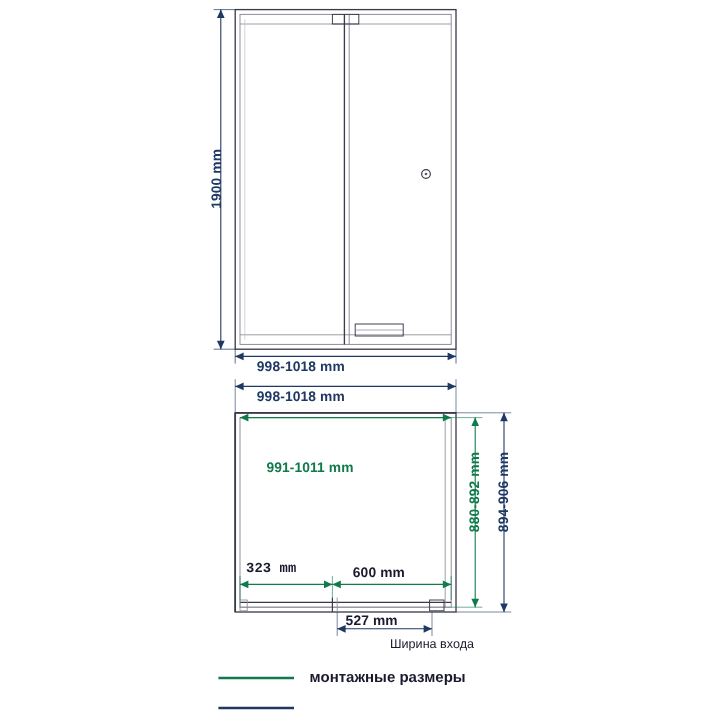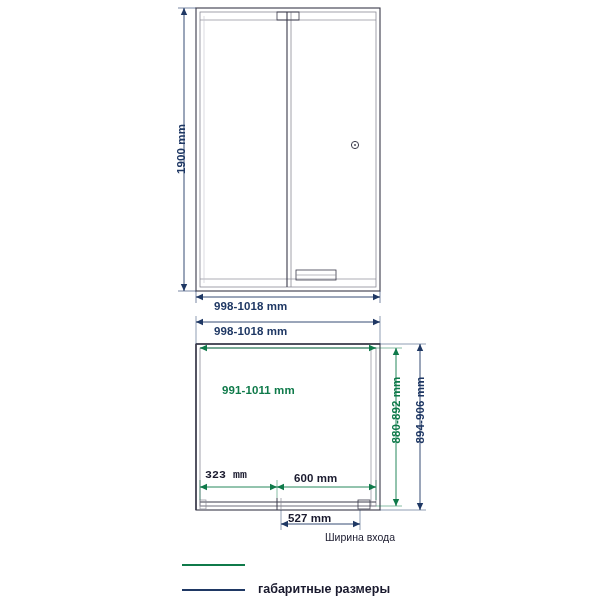--- a/index.html
+++ b/index.html
@@ -193,15 +193,15 @@
   <div class="lbl nav vert" style="left: 376px; top: 404px; width: 88px; text-align: center;">894-906 mm</div>
 
   <div class="lbl dark" style="left: 205px; top: 468px; font-family: Liberation Mono, monospace;">323 mm</div>
 
   <div class="lbl dark" style="left: 294px; top: 472px;">600 mm</div>
 
   <div class="lbl dark" style="left: 288px; top: 512px; text-align: right;">527 mm</div>
 
   <div class="small-cap" style="left: 282px; top: 531px; margin-left: 43px;">Ширина входа</div>
 
-  <div class="legend-lbl" style="left: 258px; top: 582px;">габаритные размеры</div>
+  <div class="legend-lbl" style="left: 258px; top: 557px;">монтажные размеры</div>
 
 </div>
 
 </body></html>

